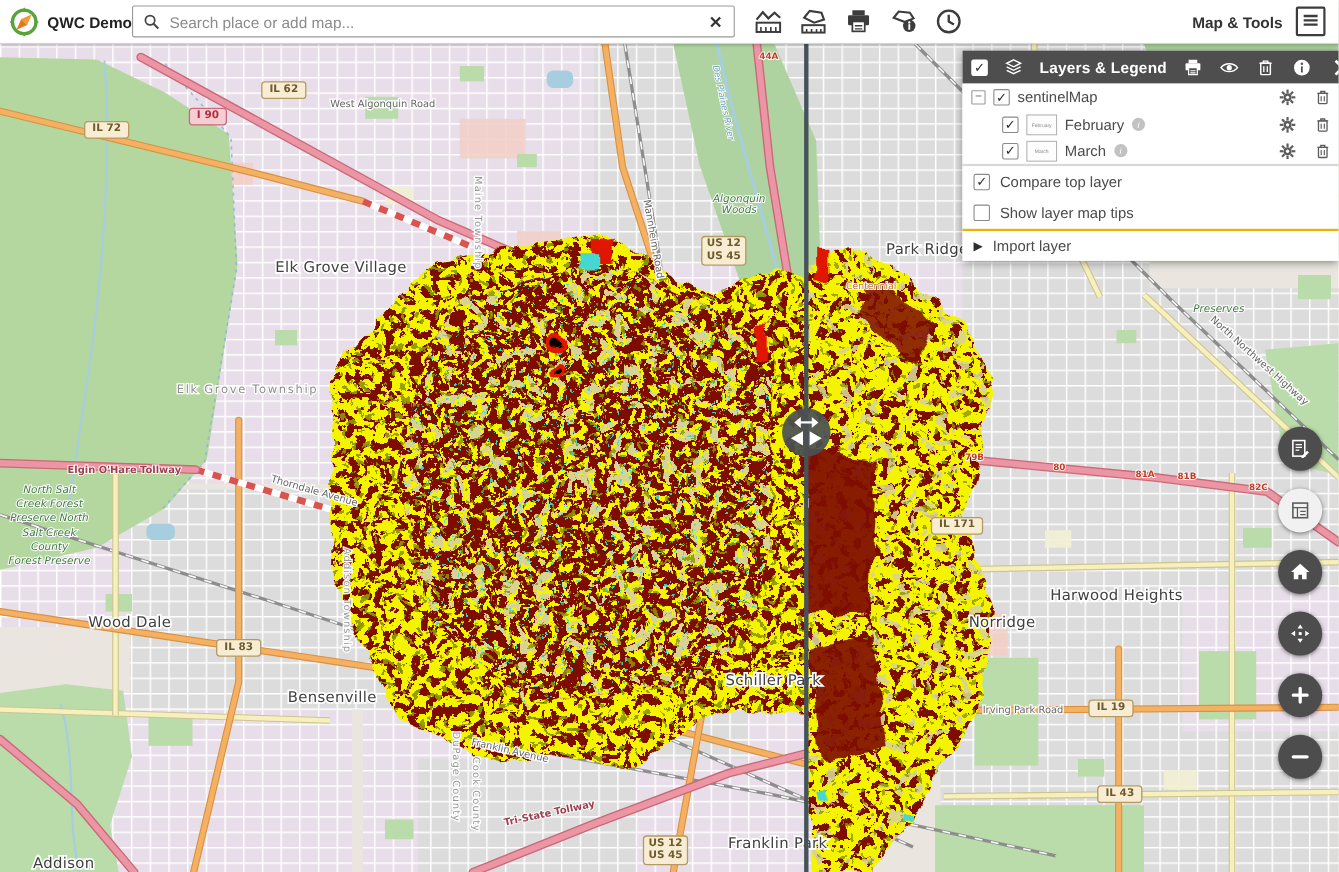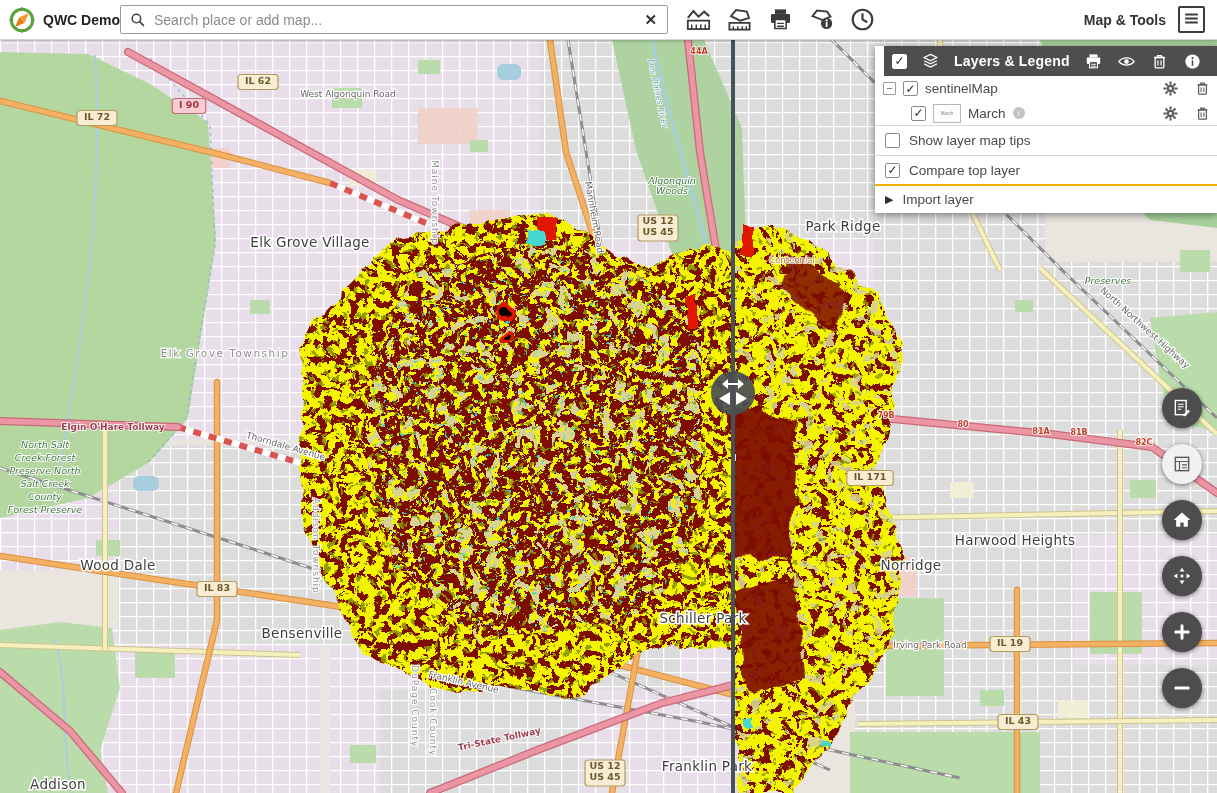--- a/index.html
+++ b/index.html
@@ -21,21 +21,21 @@
   .tool{width:32px;height:32px;border:none;background:none;padding:2px;cursor:pointer;color:#3c3c3c;}
   .tool svg{width:27px;height:27px;}
   .bar-spacer{flex:1;}
   .menu-label{font-size:14px;font-weight:bold;color:#333;margin-right:12px;white-space:nowrap;}
   .burger{width:27px;height:27px;border:2px solid #3c3c3c;border-radius:2px;background:#fff;padding:1px;cursor:pointer;color:#3c3c3c;}
   .burger svg{width:19px;height:19px;}
 
   
   .panel{position:absolute;left:875px;top:46px;width:342px;z-index:25;background:#fff;
          box-shadow:0 2px 8px rgba(0,0,0,.45);font-size:13.5px;color:#4a4a4a;}
-  .panel-header{height:30px;background:#4e4e4e;color:#fff;display:flex;align-items:center;padding:4px 8px;gap:14px;margin-left:9px;}
+  .panel-header{height:30px;background:#4e4e4e;color:#fff;display:flex;align-items:center;padding:4px 8px;gap:14px;}
   .panel-title{font-weight:bold;font-size:14px;letter-spacing:.2px;flex:0 0 auto;}
   .panel-header .hicon{width:19px;height:19px;color:#fff;flex:0 0 auto;}
   .panel-header .chev{margin-left:auto;}
   .cb{width:15px;height:15px;border:1.5px solid #8a8a8a;background:#fff;border-radius:2px;flex:0 0 auto;
       display:inline-flex;align-items:center;justify-content:center;font-size:12px;color:#2e2e2e;cursor:pointer;}
   .cb.on::after{content:"✓";line-height:1;}
   .cb.hdr{border-color:#fff;}
   .lrow{display:flex;align-items:center;gap:7px;height:25px;padding:0 6px 0 8px;background:#fff;}
   .lrow.sub{padding-left:36px;height:24px;}
   .exp{width:13px;height:13px;border:1px solid #999;border-radius:1px;display:inline-flex;align-items:center;
@@ -537,40 +537,53 @@
           <use href="#i-gear"></use>
         </svg>
       <svg class="ricon" viewBox="0 0 24 24">
           <use href="#i-trash"></use>
         </svg>
     </div>
 
     <div>
         <div class="lrow sub">
           <span class="cb on"></span>
+          <span class="thumb">February</span>
+          <span class="llabel">February</span>
+          <span class="infodot"></span>
+          <span class="row-spacer"></span>
+          <svg class="ricon gear" viewBox="0 0 24 24">
+            <use href="#i-gear"></use>
+          </svg>
+          <svg class="ricon" viewBox="0 0 24 24">
+            <use href="#i-trash"></use>
+          </svg>
+        </div>
+        <div class="lrow sub">
+          <span class="cb on"></span>
           <span class="thumb">March</span>
           <span class="llabel">March</span>
           <span class="infodot"></span>
           <span class="row-spacer"></span>
           <svg class="ricon gear" viewBox="0 0 24 24">
             <use href="#i-gear"></use>
           </svg>
           <svg class="ricon" viewBox="0 0 24 24">
             <use href="#i-trash"></use>
           </svg>
         </div>
       </div>
     <div style="border-top:1px solid #d8d8d8;">
+        <div class="optrow" style="border-top: 1px solid rgb(216, 216, 216);">
+          <span class="cb on"></span>
+          <span>Compare top layer</span>
+        </div>
         <div class="optrow" style="border-top: none;">
           <span class="cb "></span>
           <span>Show layer map tips</span>
-        </div>
-        <div class="optrow" style="border-top: 1px solid rgb(216, 216, 216);">
-          <span class="cb on"></span>
-          <span>Compare top layer</span>
         </div>
       </div>
 
     <div class="optrow">
       <span class="imp-tri"></span>
       <span>Import layer</span>
     </div>
   </div>
 
   <div class="mapbtns">

